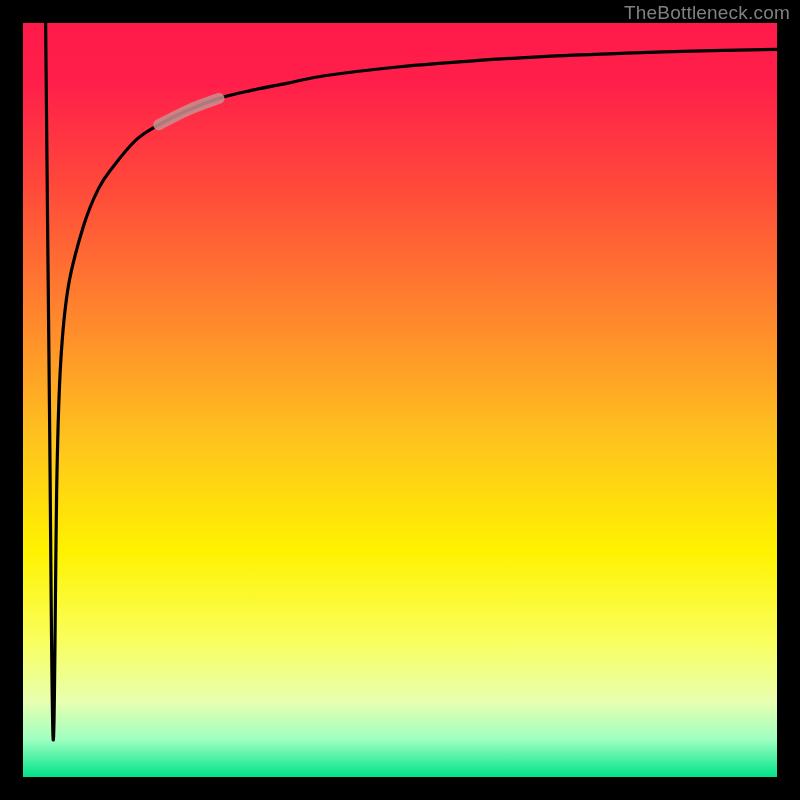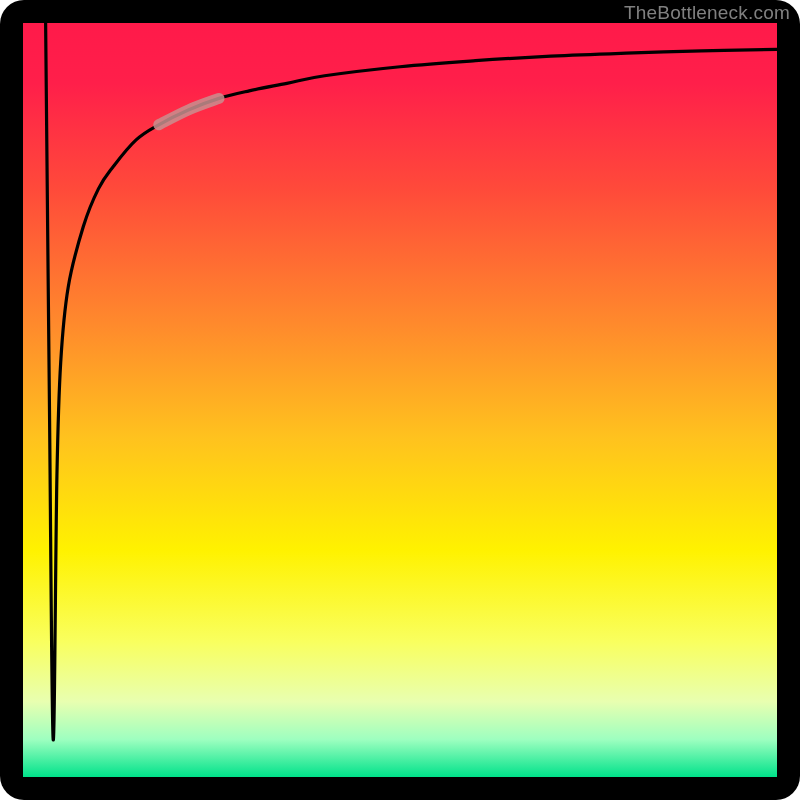--- a/index.html
+++ b/index.html
@@ -6,21 +6,20 @@
     margin: 0;
     padding: 0;
     background: #fff;
     font-family: Arial, Helvetica, sans-serif;
   }
   .stage {
     position: relative;
     width: 800px;
     height: 800px;
     background: #000;
-    border-radius: 24px;
   }
   .plot-area {
     position: absolute;
     
     left: 23px;
     top: 23px;
     width: 754px;
     height: 754px;
     overflow: hidden;
   }

